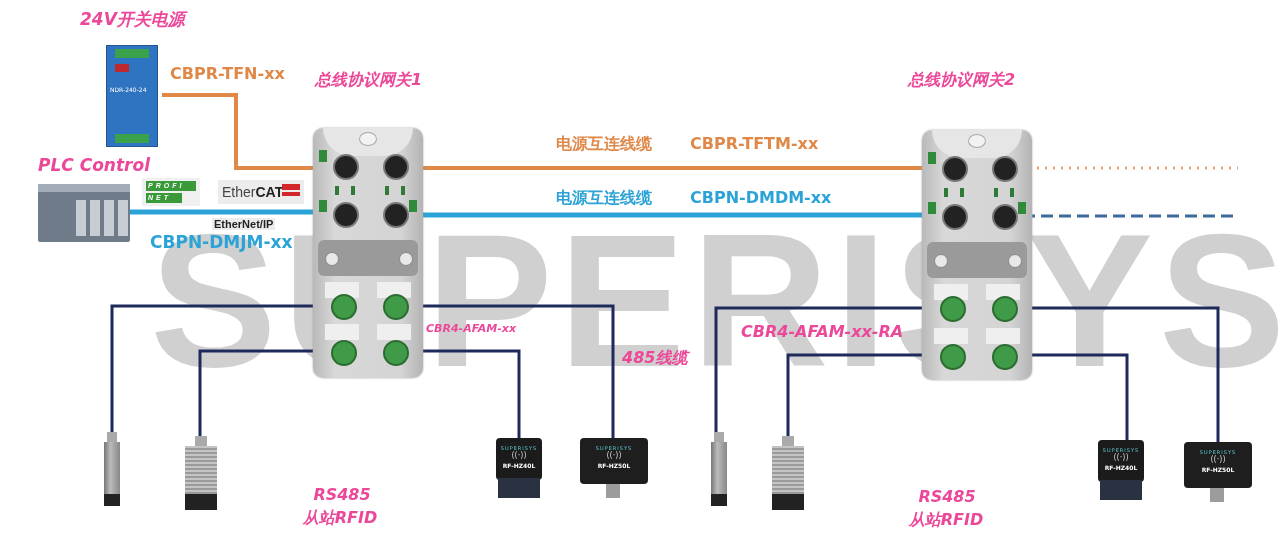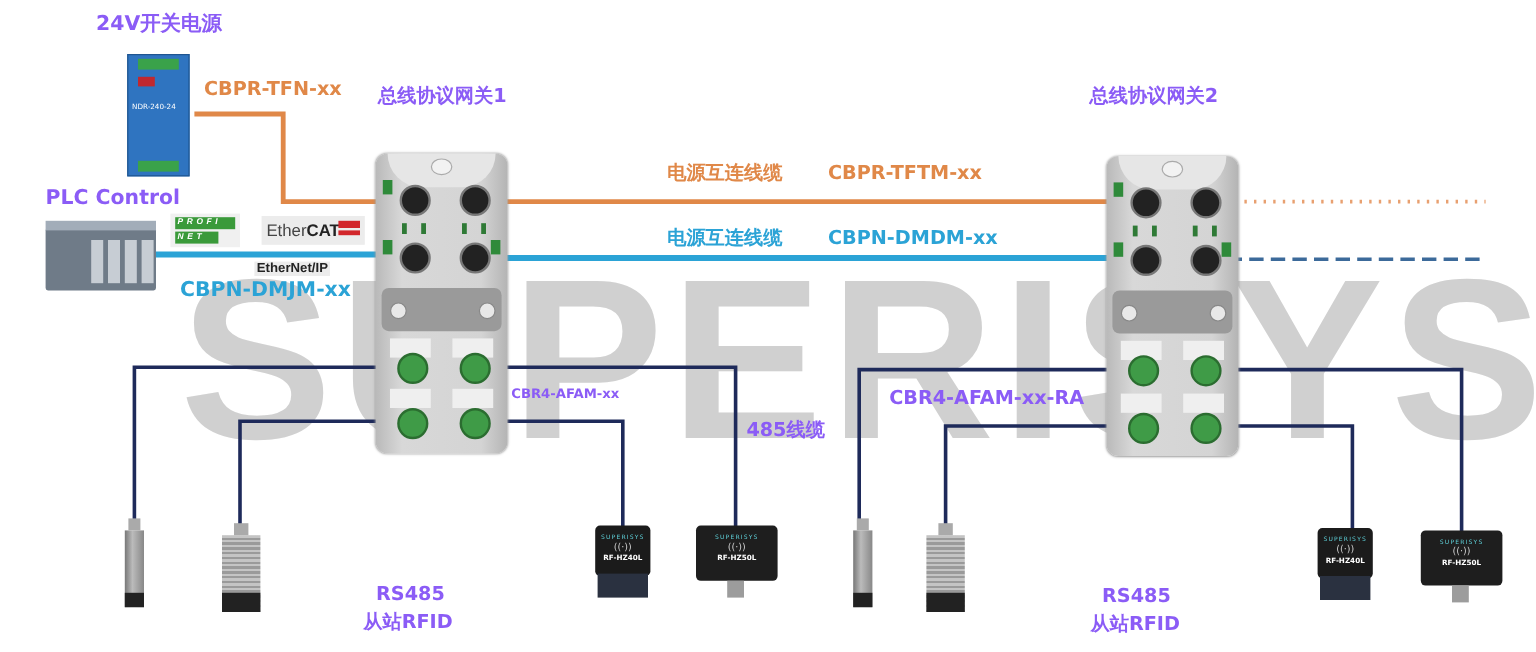--- a/index.html
+++ b/index.html
@@ -1,19 +1,19 @@
 <!DOCTYPE html>
 <html><head>
 <meta charset="utf-8">
 <style>
   html,body{margin:0;padding:0;background:#fff;}
   body{width:1280px;height:543px;position:relative;overflow:hidden;font-family:"DejaVu Sans","Liberation Sans",sans-serif;}
   .abs{position:absolute;margin-left:30px;}
   .lbl{position:absolute;font-weight:bold;white-space:nowrap;}
-  .black{color:#8b5cf6;}
+  .black{color:#ec4899;font-style:italic;}
   .orange{color:#e08848;}
   .blue{color:#2ba3d6;}
   .watermark{position:absolute;left:150px;top:205px;font-family:"Liberation Sans",sans-serif;font-weight:bold;font-size:190px;letter-spacing:6px;color:#c8c8c8;opacity:0.85;line-height:1;white-space:nowrap;z-index:0;}
   svg.wires{position:absolute;left:0;top:0;z-index:2;}
   .device{position:absolute;z-index:3;}
   
   .gateway{width:110px;height:250px;background:linear-gradient(90deg,#b9b9b9,#d8d8d8 20%,#d4d4d4 80%,#b4b4b4);border-radius:10px;box-shadow:0 0 2px #999;}
   .gateway .top-notch{position:absolute;left:10px;top:0;width:90px;height:28px;background:#e6e6e6;border-radius:0 0 40px 40px;}
   .gateway .hole{position:absolute;left:46px;top:4px;width:16px;height:12px;border-radius:50%;background:#f2f2f2;border:1px solid #aaa;}
   .gateway .dark-panel{position:absolute;left:5px;top:112px;width:100px;height:36px;background:#9a9a9a;border-radius:6px;}

